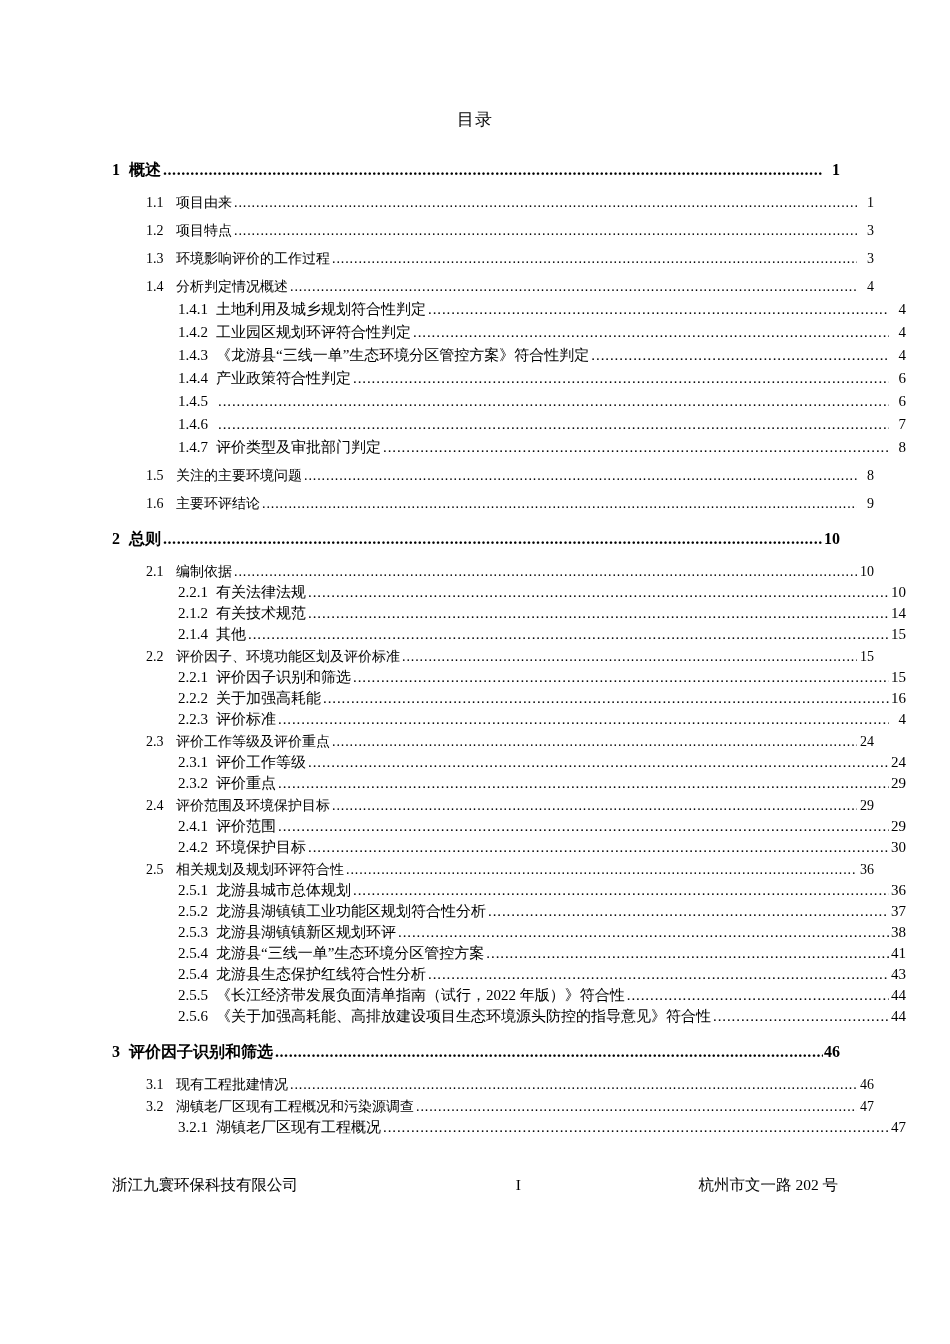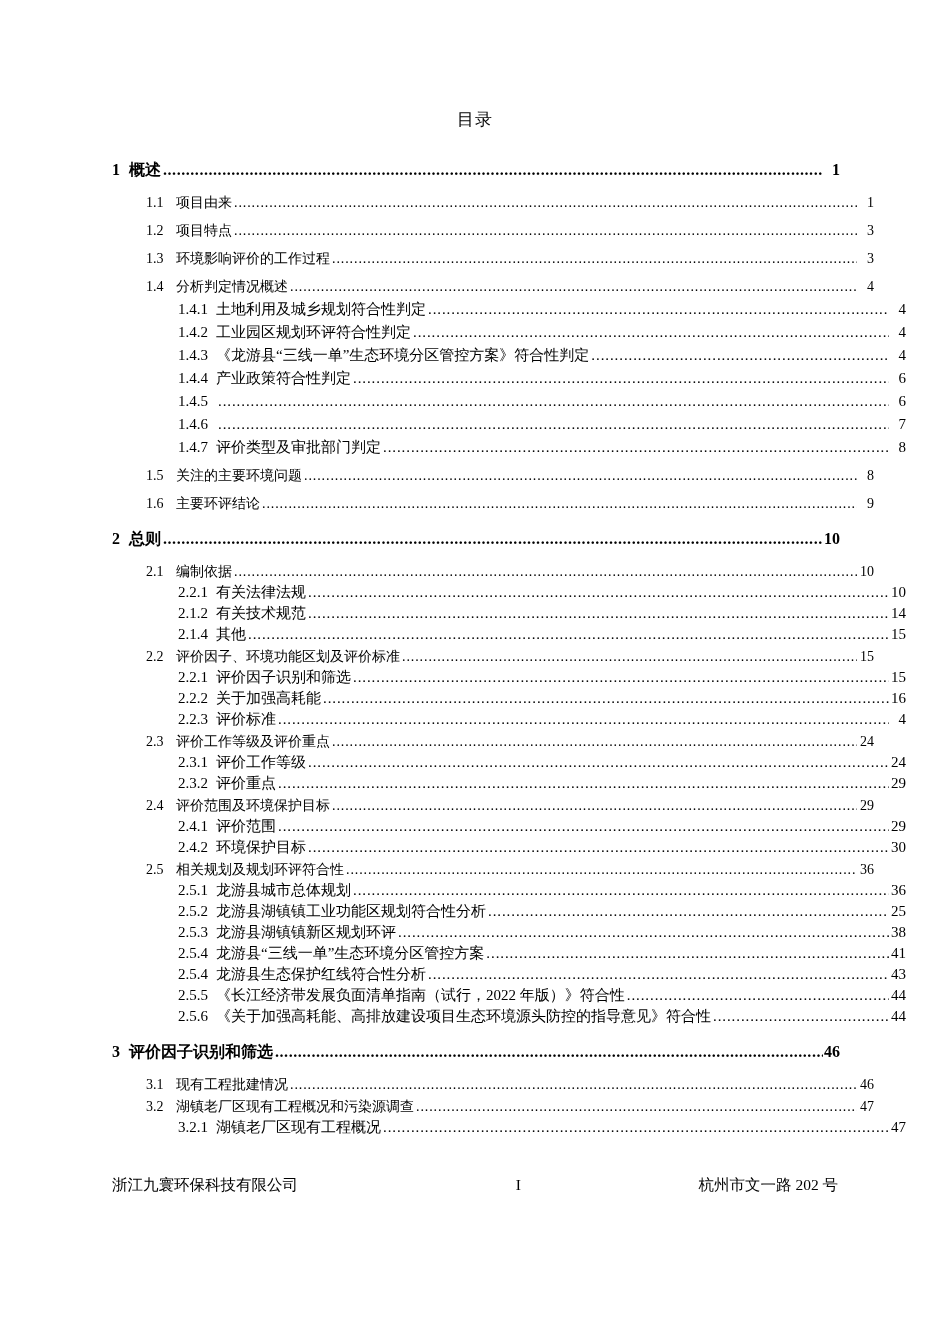--- a/index.html
+++ b/index.html
@@ -328,21 +328,21 @@
       <div class="toc-entry lvl3 sp-0">
         <span class="num">2.5.1</span>
         <span class="label">龙游县城市总体规划</span>
         <span class="leader"></span>
         <span class="pageno">36</span>
       </div>
       <div class="toc-entry lvl3 sp-0">
         <span class="num">2.5.2</span>
         <span class="label">龙游县湖镇镇工业功能区规划符合性分析</span>
         <span class="leader"></span>
-        <span class="pageno">25</span>
+        <span class="pageno">37</span>
       </div>
       <div class="toc-entry lvl3 sp-0">
         <span class="num">2.5.3</span>
         <span class="label">龙游县湖镇镇新区规划环评</span>
         <span class="leader"></span>
         <span class="pageno">38</span>
       </div>
       <div class="toc-entry lvl3 sp-0">
         <span class="num">2.5.4</span>
         <span class="label">龙游县“三线一单”生态环境分区管控方案</span>

